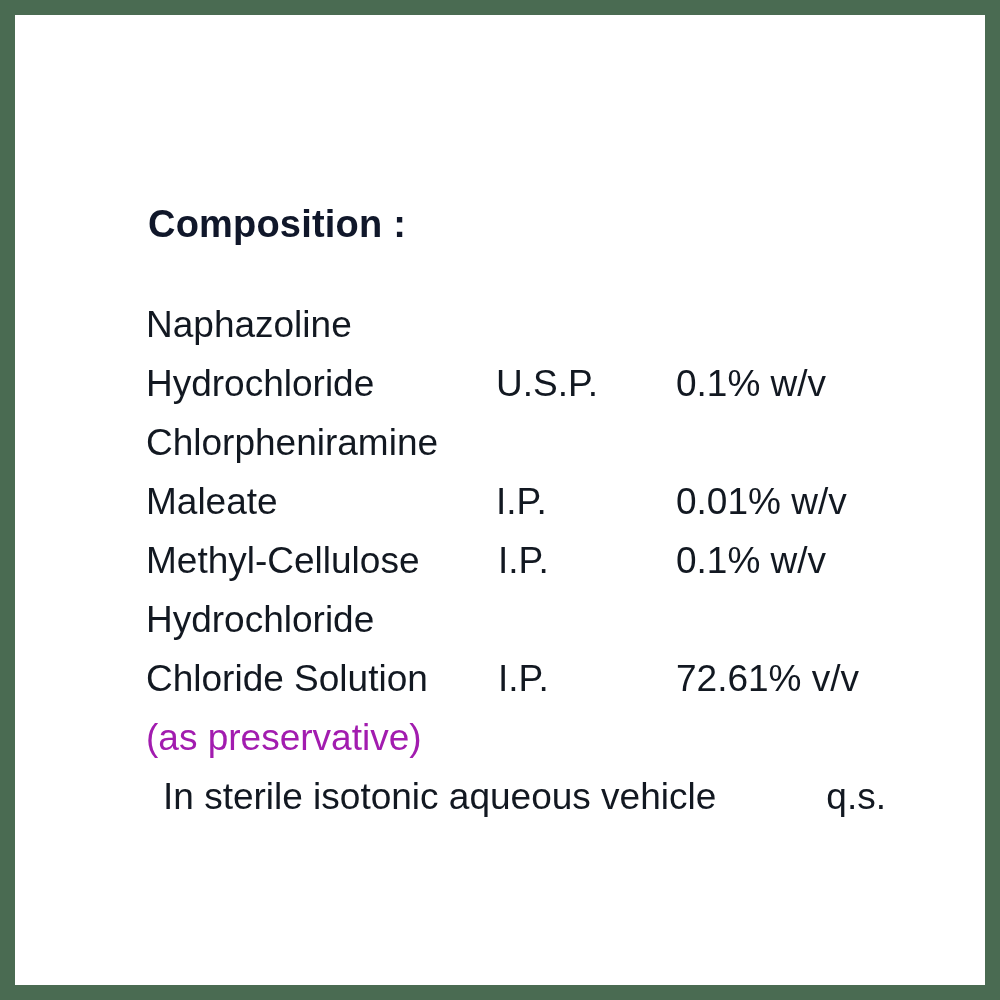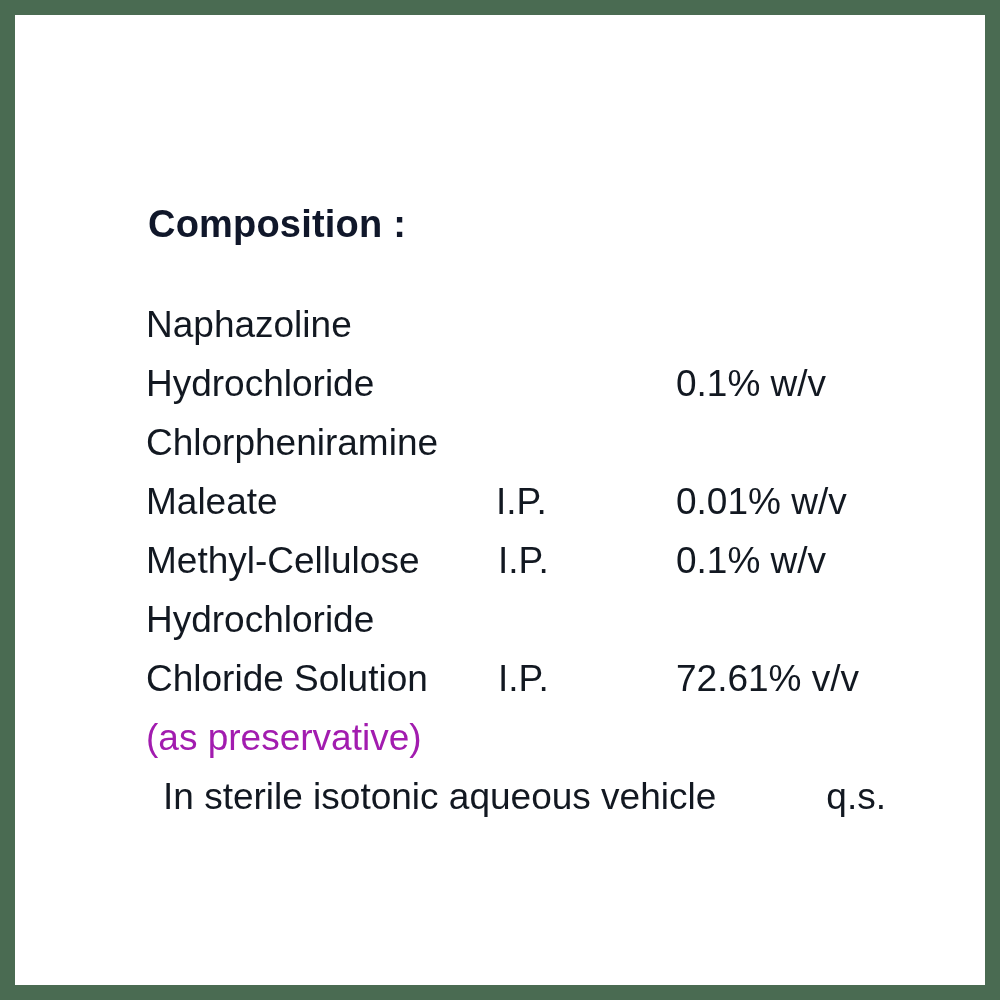--- a/index.html
+++ b/index.html
@@ -134,20 +134,21 @@
 
     <div class="composition-title">Composition :</div>
 
     <div class="ingredients">
 
       <div class="ing-row full">
         <span class="ing-name">Naphazoline</span>
       </div>
       <div class="ing-row">
         <span class="ing-name">Hydrochloride</span>
+        <span class="ing-std">U.S.P.</span>
         <span class="ing-strength">0.1% w/v</span>
       </div>
 
       <div class="ing-row full">
         <span class="ing-name">Chlorpheniramine</span>
       </div>
       <div class="ing-row">
         <span class="ing-name">Maleate</span>
         <span class="ing-std">I.P.</span>
         <span class="ing-strength">0.01% w/v</span>

